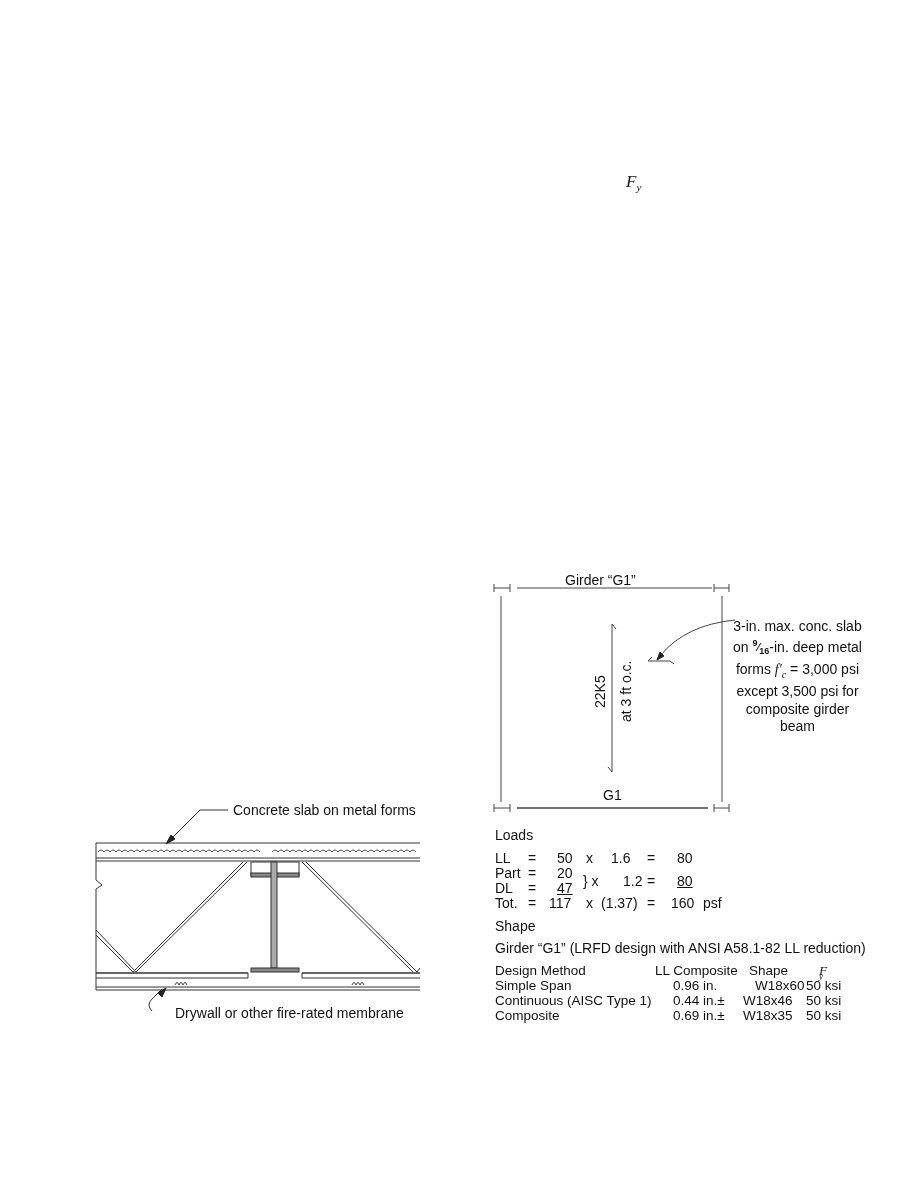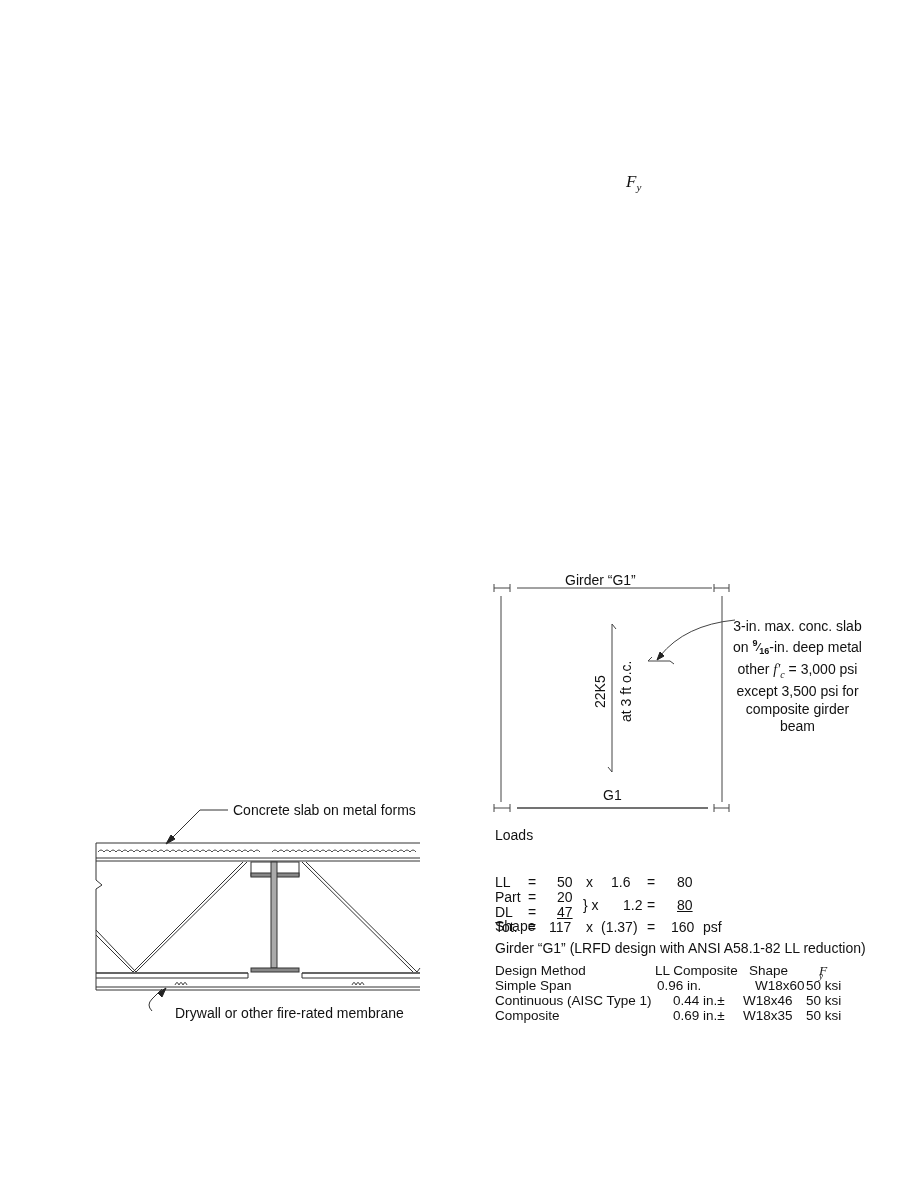--- a/index.html
+++ b/index.html
@@ -11,21 +11,21 @@
     svg { position: absolute; left: 0; top: 0; }
     .t { position: absolute; font-size: 14px; line-height: 16px; white-space: nowrap; }
     .note { left: 733px; top: 618px; font-size: 14px; line-height: 17.5px; text-align: center; }
     .note div { white-space: nowrap; }
     .frac { font-size: 11px; font-weight: bold; }
     .frac sup, .frac sub { font-size: 9px; }
     .ital { font-style: italic; font-family: "Liberation Serif", serif; }
     .rot { transform-origin: left top; transform: rotate(-90deg); }
     .loads { left: 495px; top: 827px; font-size: 14px; }
     .lrow { position: absolute; white-space: nowrap; }
-    .lrow span { position: absolute; margin-top: 24px; }
+    .lrow span { position: absolute; }
     .ul { text-decoration: underline; }
     .tbl { left: 495px; top: 940px; font-size: 13.5px; }
     .tbl .row { position: absolute; white-space: nowrap; }
     .tbl .row span { position: absolute; }
   </style>
 </head>
 <body>
 
 <div class="abs fy-top"><span>F</span><sub>y</sub></div>
 
@@ -116,21 +116,21 @@
 </svg>
 
 <div class="t" style="left:565px; top:572px;">Girder “G1”</div>
 <div class="t" style="left:603px; top:787px;">G1</div>
 <div class="t rot" style="left:592px; top:708px;">22K5</div>
 <div class="t rot" style="left:618px; top:722px;">at 3 ft o.c.</div>
 
 <div class="abs note">
   <div>3-in. max. conc. slab</div>
   <div><span>on </span><span class="frac"><sup>9</sup>⁄<sub>16</sub></span><span>-in. deep metal</span></div>
-  <div><span>other </span><span class="ital">f′</span><sub class="ital" style="font-size:10px">c</sub><span> = 3,000 psi</span></div>
+  <div><span>forms </span><span class="ital">f′</span><sub class="ital" style="font-size:10px">c</sub><span> = 3,000 psi</span></div>
   <div>except 3,500 psi for</div>
   <div>composite girder</div>
   <div>beam</div>
 </div>
 
 <div class="abs loads">
   <div class="t" style="left:0; top:0;">Loads</div>
   <div class="lrow" style="left:0; top:23px;">
     <span style="left:0">LL</span>
     <span style="left:33px">=</span>
@@ -172,21 +172,21 @@
       <span style="left:0">Girder “G1” (LRFD design with ANSI A58.1-82 LL reduction)</span>
     </div>
   <div class="row" style="left:0; top:23px;">
     <span style="left:0">Design Method</span>
     <span style="left:160px">LL Composite</span>
     <span style="left:254px">Shape</span>
     <span style="left:324px" class="ital"><span>F</span><sub style="font-size:9px">y</sub></span>
   </div>
   <div class="row" style="left:0; top:38px;">
     <span style="left:0">Simple Span</span>
-    <span style="left:162px">0.96 in.</span>
+    <span style="left:178px">0.96 in.</span>
     <span style="left:260px">W18x60</span>
     <span style="left:311px">50 ksi</span>
   </div>
   <div class="row" style="left:0; top:53px;">
     <span style="left:0">Continuous (AISC Type 1)</span>
     <span style="left:178px">0.44 in.±</span>
     <span style="left:248px">W18x46</span>
     <span style="left:311px">50 ksi</span>
   </div>
   <div class="row" style="left:0; top:68px;">

